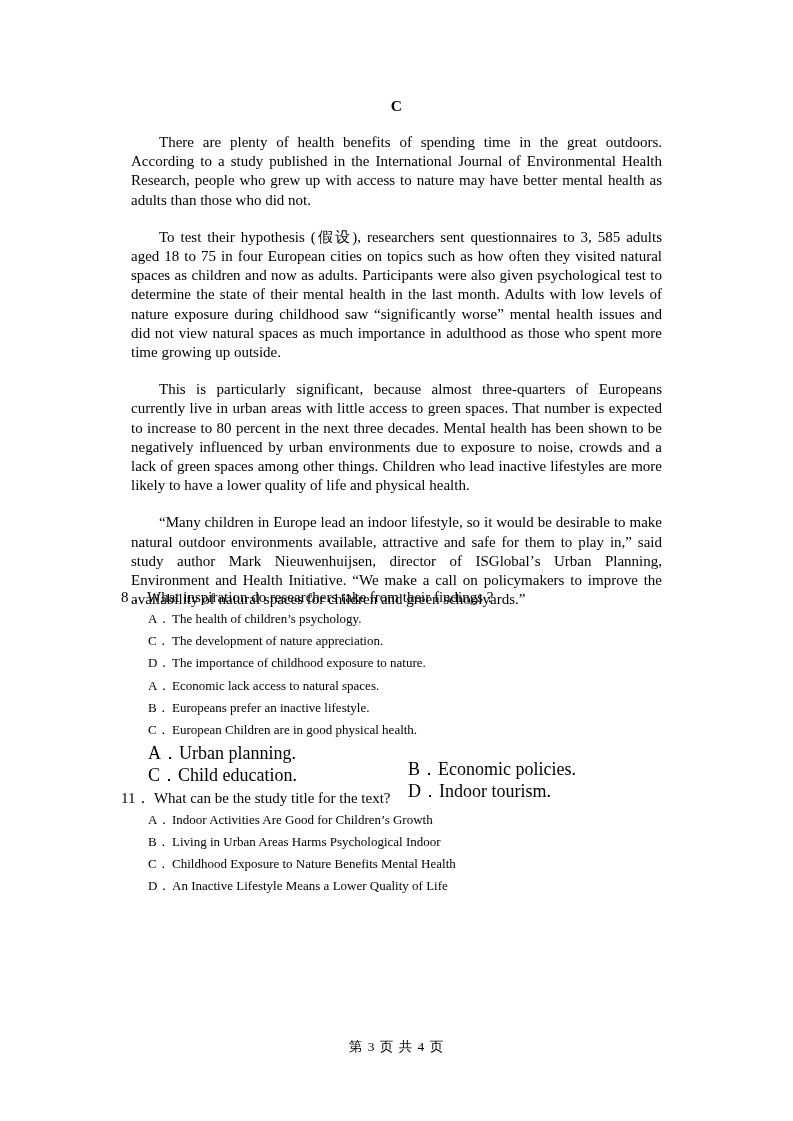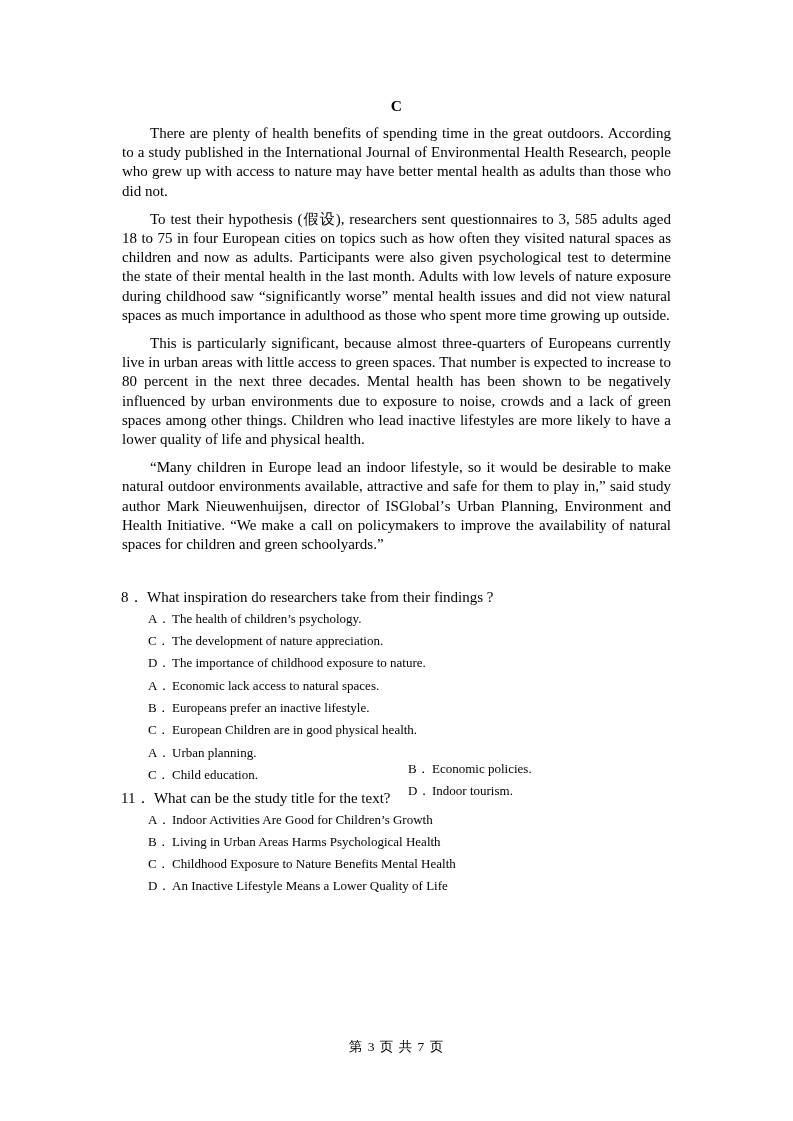--- a/index.html
+++ b/index.html
@@ -34,21 +34,21 @@
   .section-heading {
     text-align: center;
     font-weight: bold;
     font-size: 15.5px;
     line-height: 19px;
     margin: 0 0 1px 0;
     letter-spacing: 0.2px;
   }
 
   .para {
-    margin: 9px;
+    margin: 18px;
     font-size: 15px;
     line-height: 19.2px;
     text-align: justify;
     text-justify: inter-word;
     text-indent: 28px;
     hyphens: none;
   }
 
   .questions {
     position: absolute;
@@ -85,21 +85,21 @@
     padding-left: 27px;
     white-space: nowrap;
   }
 
   .opt-letter {
     display: inline-block;
     min-width: 24px;
   }
 
   .opt-row {
-    font-size: 13px;
+    font-size: 18px;
     line-height: 22px;
     margin: 0;
     padding-left: 27px;
     position: relative;
     white-space: nowrap;
     height: 22px;
   }
   .opt-row .col-a {
     display: inline-block;
   }
@@ -156,22 +156,22 @@
       </div>
       <div class="opt-row">
         <span class="col-a"><span class="opt-letter">C．</span><span>Child education.</span></span>
         <span class="col-b"><span class="opt-letter">D．</span><span>Indoor tourism.</span></span>
       </div>
     </div>
 
     <div class="q-block">
       <div class="q-stem"><span>11．</span> <span>What can be the study title for the text?</span></div>
       <div class="opt"><span class="opt-letter">A．</span><span>Indoor Activities Are Good for Children’s Growth</span></div>
-      <div class="opt"><span class="opt-letter">B．</span><span>Living in Urban Areas Harms Psychological Health</span></div>
+      <div class="opt"><span class="opt-letter">B．</span><span>Living in Urban Areas Harms Psychological Indoor</span></div>
       <div class="opt"><span class="opt-letter">C．</span><span>Childhood Exposure to Nature Benefits Mental Health</span></div>
       <div class="opt"><span class="opt-letter">D．</span><span>An Inactive Lifestyle Means a Lower Quality of Life</span></div>
     </div>
 
   </div>
 
-  <div class="footer">第 3 页 共 7 页</div>
+  <div class="footer">第 3 页 共 4 页</div>
 
 </div>
 
 </body></html>

